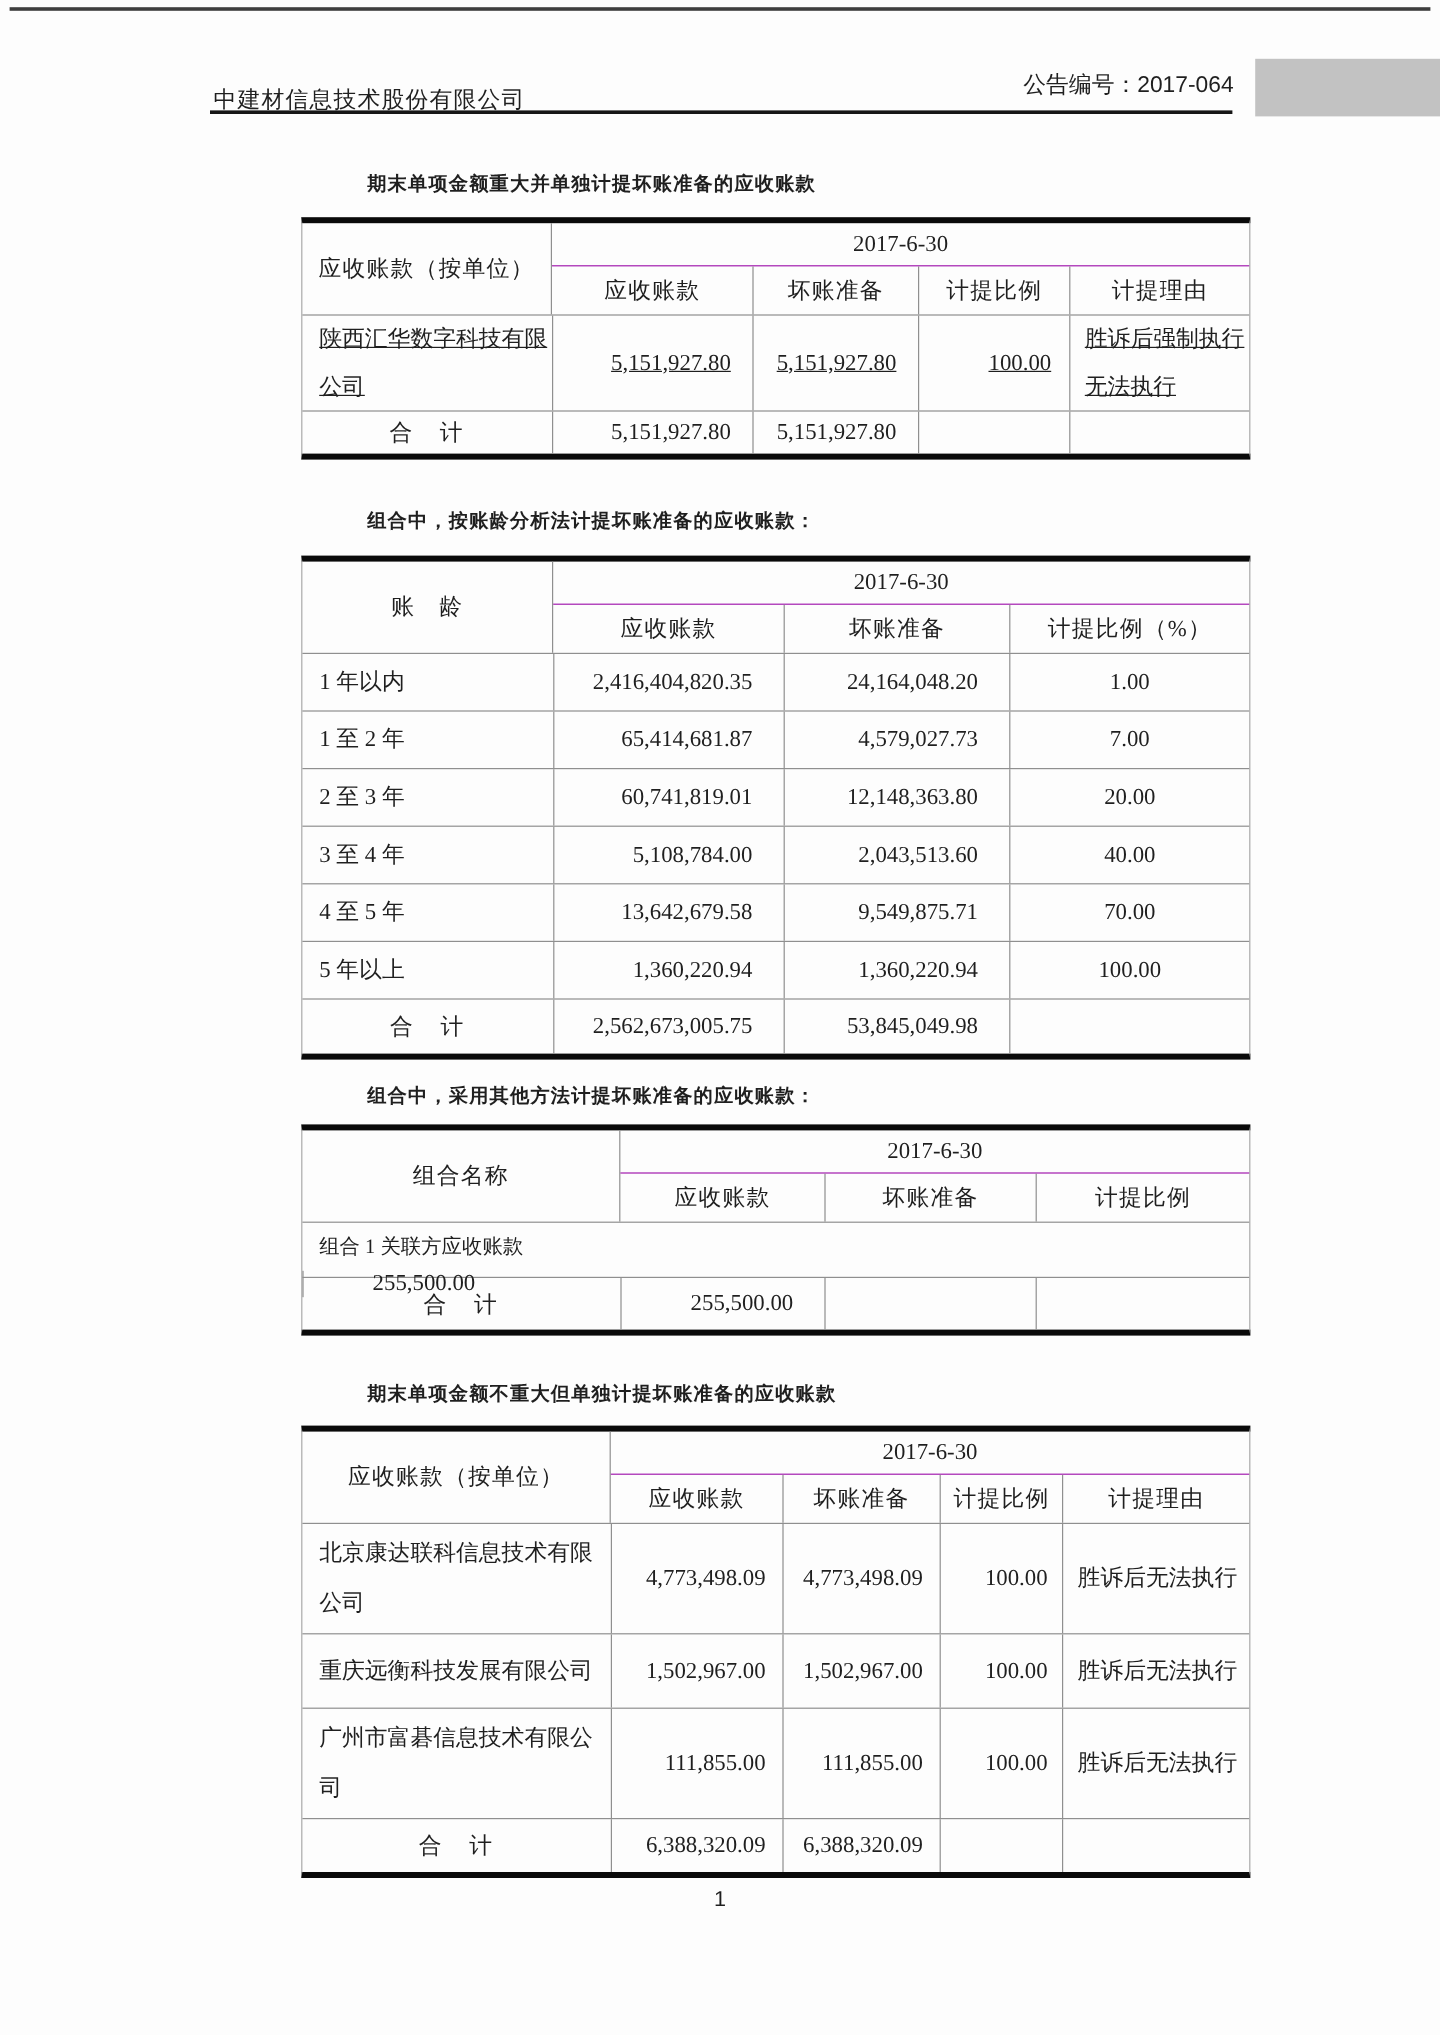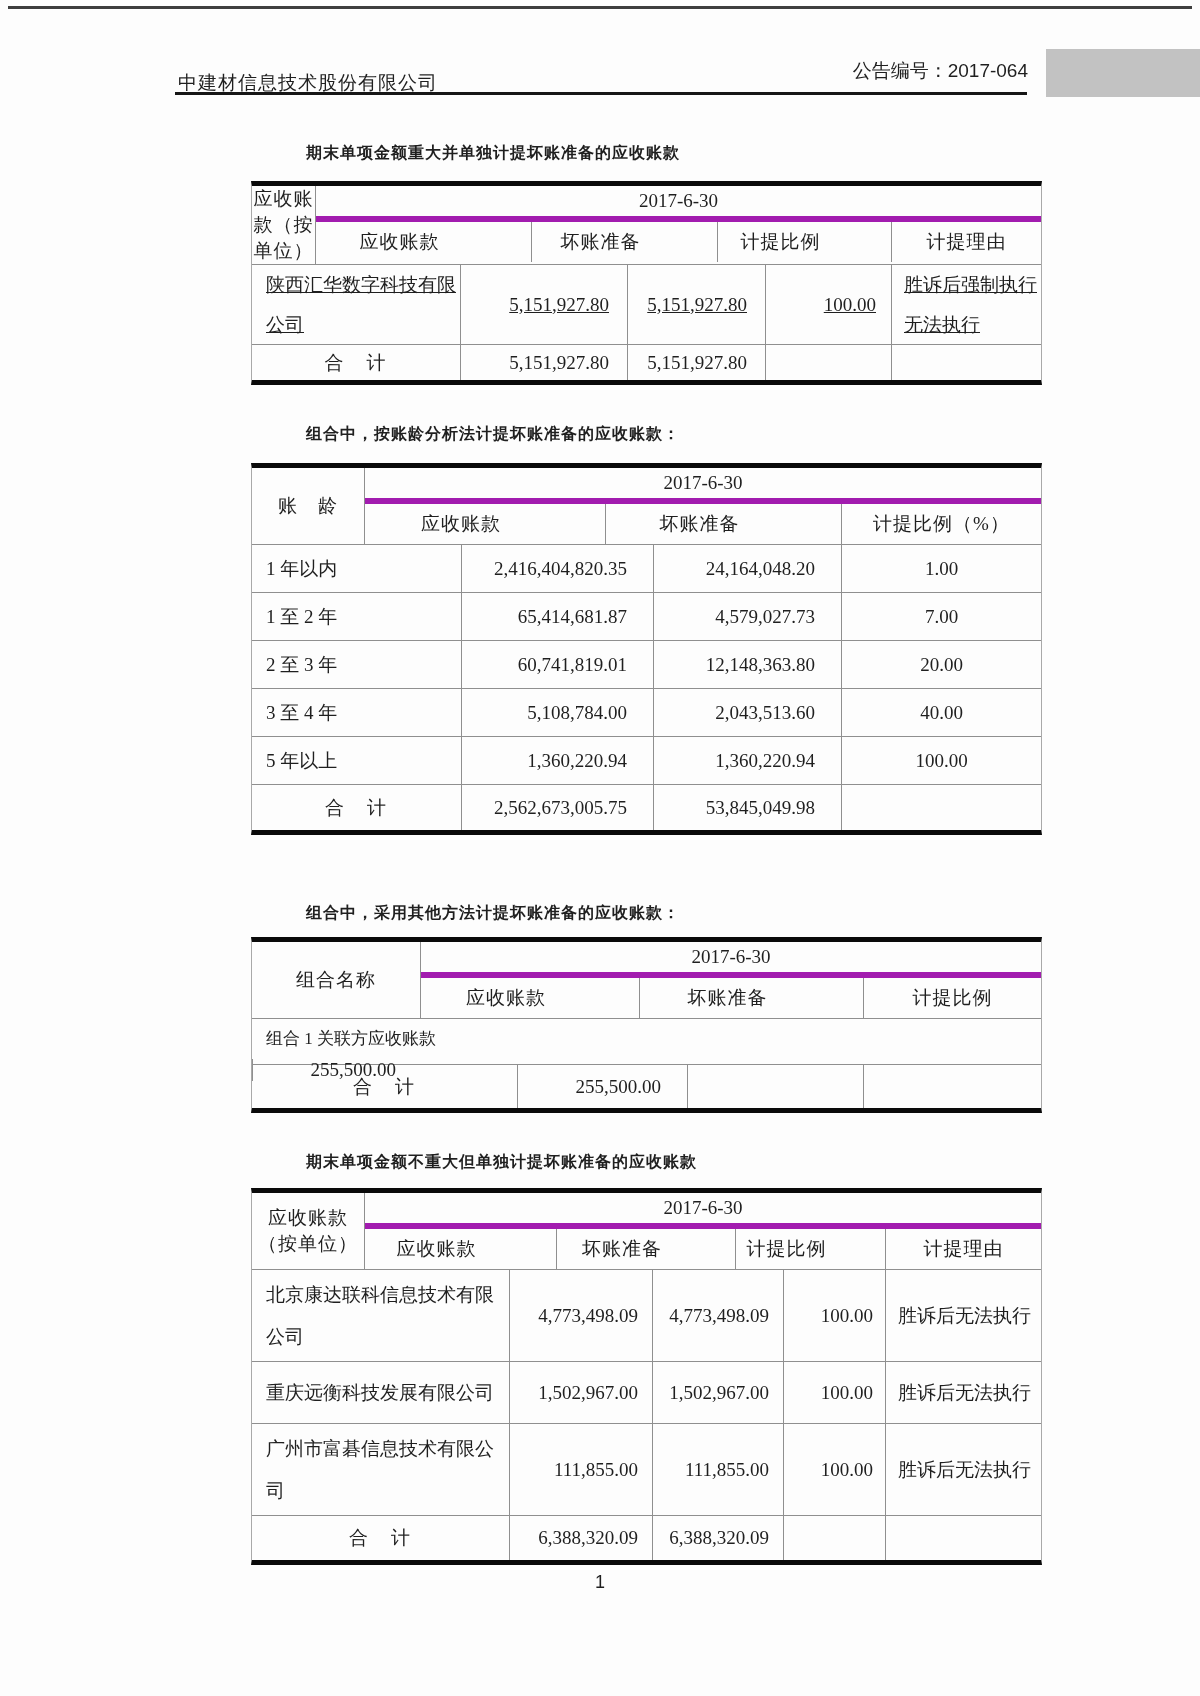--- a/index.html
+++ b/index.html
@@ -18,22 +18,22 @@
   .sec-title{position:absolute;left:306px;font-size:16px;font-weight:600;letter-spacing:1px;white-space:nowrap;}
 
   .tbl{position:absolute;left:251px;width:791px;box-sizing:border-box;
        border-top:5px solid #0a0a0a;border-bottom:5px solid #0a0a0a;
        border-left:1px solid #a9a9a9;border-right:1px solid #a9a9a9;
        font-size:19px;}
   .tbl *{box-sizing:border-box;}
   .thead{display:flex;}
   .corner{display:flex;align-items:center;justify-content:center;text-align:center;letter-spacing:1px;}
   .thead-right{flex:1;display:flex;flex-direction:column;border-left:1px solid #8f8f8f;}
-  .period{height:36px;display:flex;align-items:center;justify-content:center;border-bottom:6px solid #a21caf;}
-  .cols{display:flex;height:40px;gap:48px;}
+  .period{height:36px;display:flex;align-items:center;justify-content:center;border-bottom:1px solid #a21caf;}
+  .cols{display:flex;height:40px;}
   .cols .cell{display:flex;align-items:center;justify-content:center;letter-spacing:1px;}
   .cols .cell + .cell{border-left:1px solid #8f8f8f;}
   .trow{display:flex;border-top:1px solid #8f8f8f;}
   .trow .cell{display:flex;align-items:center;}
   .trow .cell + .cell{border-left:1px solid #8f8f8f;}
   .name{padding-left:14px;line-height:40px;}
   .num{justify-content:flex-end;font-variant-numeric:lining-nums;}
   .reason{padding-left:12px;line-height:40px;}
   .tlabel{justify-content:center;letter-spacing:2px;}
 
@@ -140,20 +140,26 @@
       <div class="cell c-bad num">12,148,363.80</div>
       <div class="cell c-ratio ctr">20.00</div>
     </div>
     <div class="trow r-data">
       <div class="cell c-name name">3 至 4 年</div>
       <div class="cell c-recv num">5,108,784.00</div>
       <div class="cell c-bad num">2,043,513.60</div>
       <div class="cell c-ratio ctr">40.00</div>
     </div>
     <div class="trow r-data">
+      <div class="cell c-name name">4 至 5 年</div>
+      <div class="cell c-recv num">13,642,679.58</div>
+      <div class="cell c-bad num">9,549,875.71</div>
+      <div class="cell c-ratio ctr">70.00</div>
+    </div>
+    <div class="trow r-data">
       <div class="cell c-name name">5 年以上</div>
       <div class="cell c-recv num">1,360,220.94</div>
       <div class="cell c-bad num">1,360,220.94</div>
       <div class="cell c-ratio ctr">100.00</div>
     </div>
     <div class="trow r-total">
       <div class="cell c-name tlabel">合　计</div>
       <div class="cell c-recv num">2,562,673,005.75</div>
       <div class="cell c-bad num">53,845,049.98</div>
       <div class="cell c-ratio"></div>

